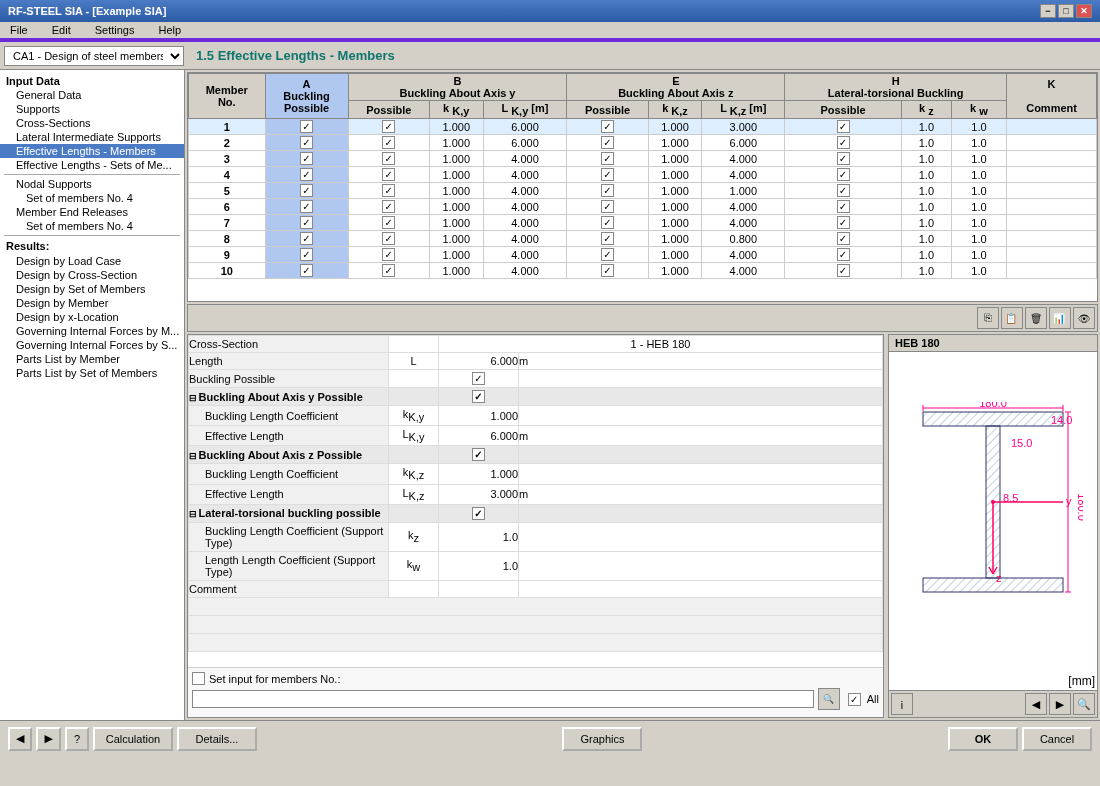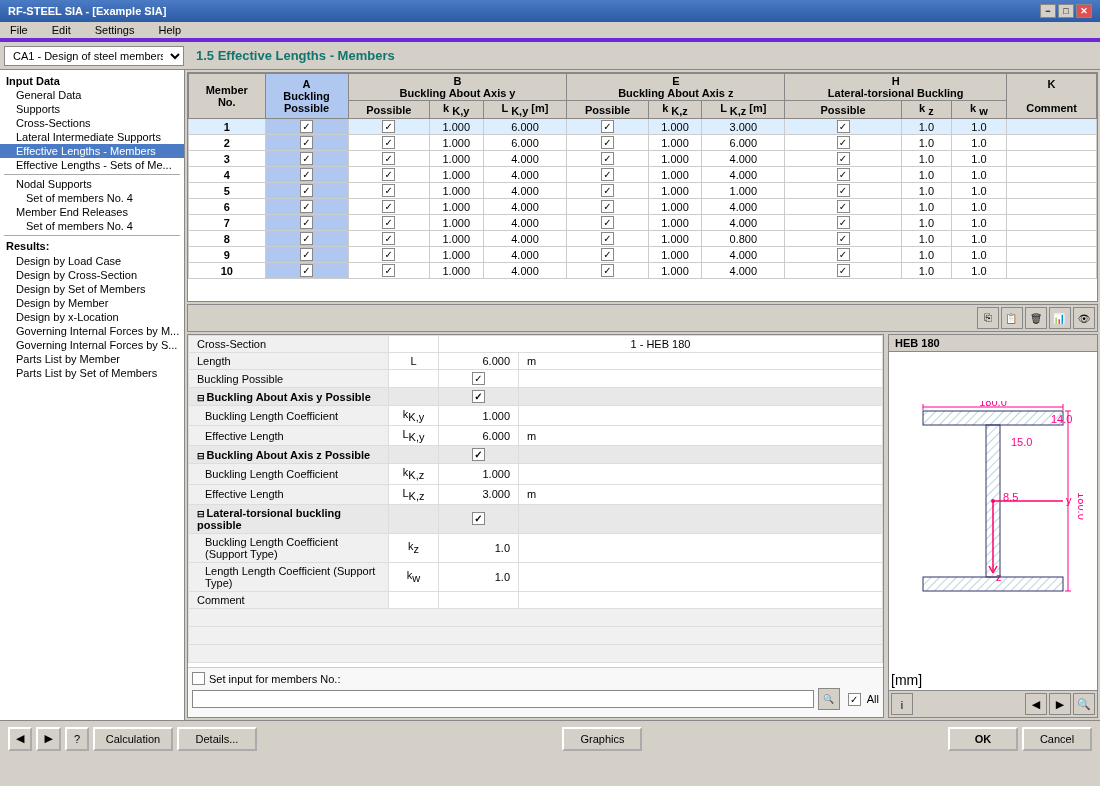--- a/index.html
+++ b/index.html
@@ -181,21 +181,21 @@
       border-bottom: 1px solid #888;
       font-size: 11px;
     }
     .settings-table {
       width: 100%;
       border-collapse: collapse;
       font-size: 11px;
     }
     .settings-table td {
       border: 1px solid #ddd;
-      padding: 2px 8px;
+      padding: 2px 0;
     }
     .settings-table td:first-child { background: #f0f0f0; width: 200px; }
     .settings-table td.symbol { width: 50px; text-align: center; }
     .settings-table td.value { width: 80px; text-align: right; }
     .settings-sub td:first-child { padding-left: 16px !important; }
     .section-header td { background: #e8e8e8 !important; font-weight: bold; }
     .checkbox-cell { text-align: center; }
 
     
     .graphic-panel {
@@ -227,21 +227,21 @@
       border-top: 1px solid #888;
       background: #d4d0c8;
     }
     .graphic-btn {
       width: 22px; height: 22px;
       background: #d4d0c8;
       border: 1px solid #888;
       cursor: pointer;
       display: flex; align-items: center; justify-content: center;
     }
-    .mm-label { font-size: 14px; padding: 2px; }
+    .mm-label { font-size: 12px; text-align: right; padding: 2px; }
 
     
     .set-input-area {
       border-top: 1px solid #ccc;
       padding: 4px;
       background: #f8f8f8;
     }
     .set-input-row { display: flex; align-items: center; gap: 4px; margin-bottom: 3px; }
     .set-input-field {
       flex: 1;

